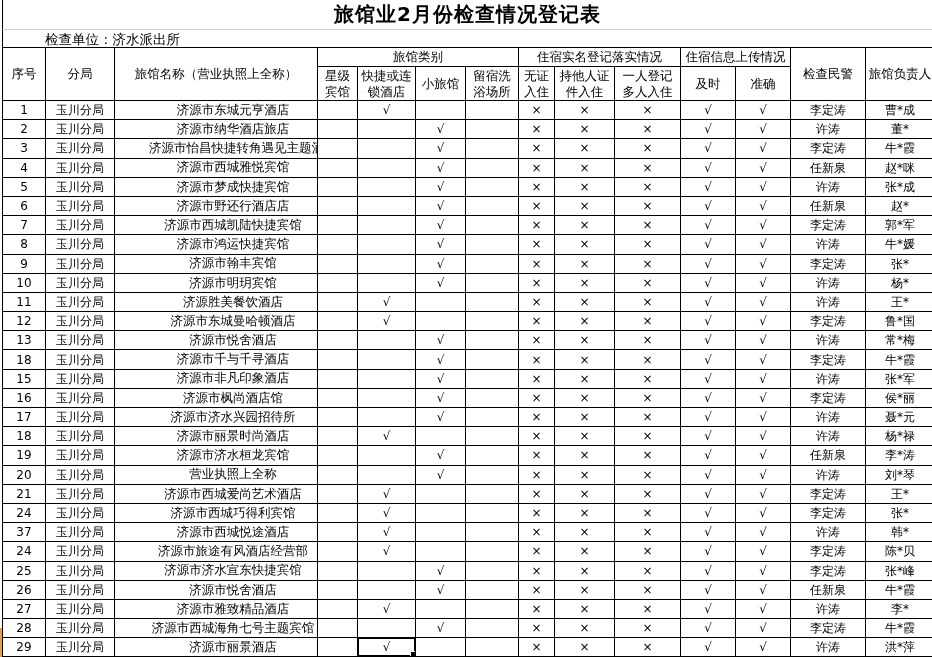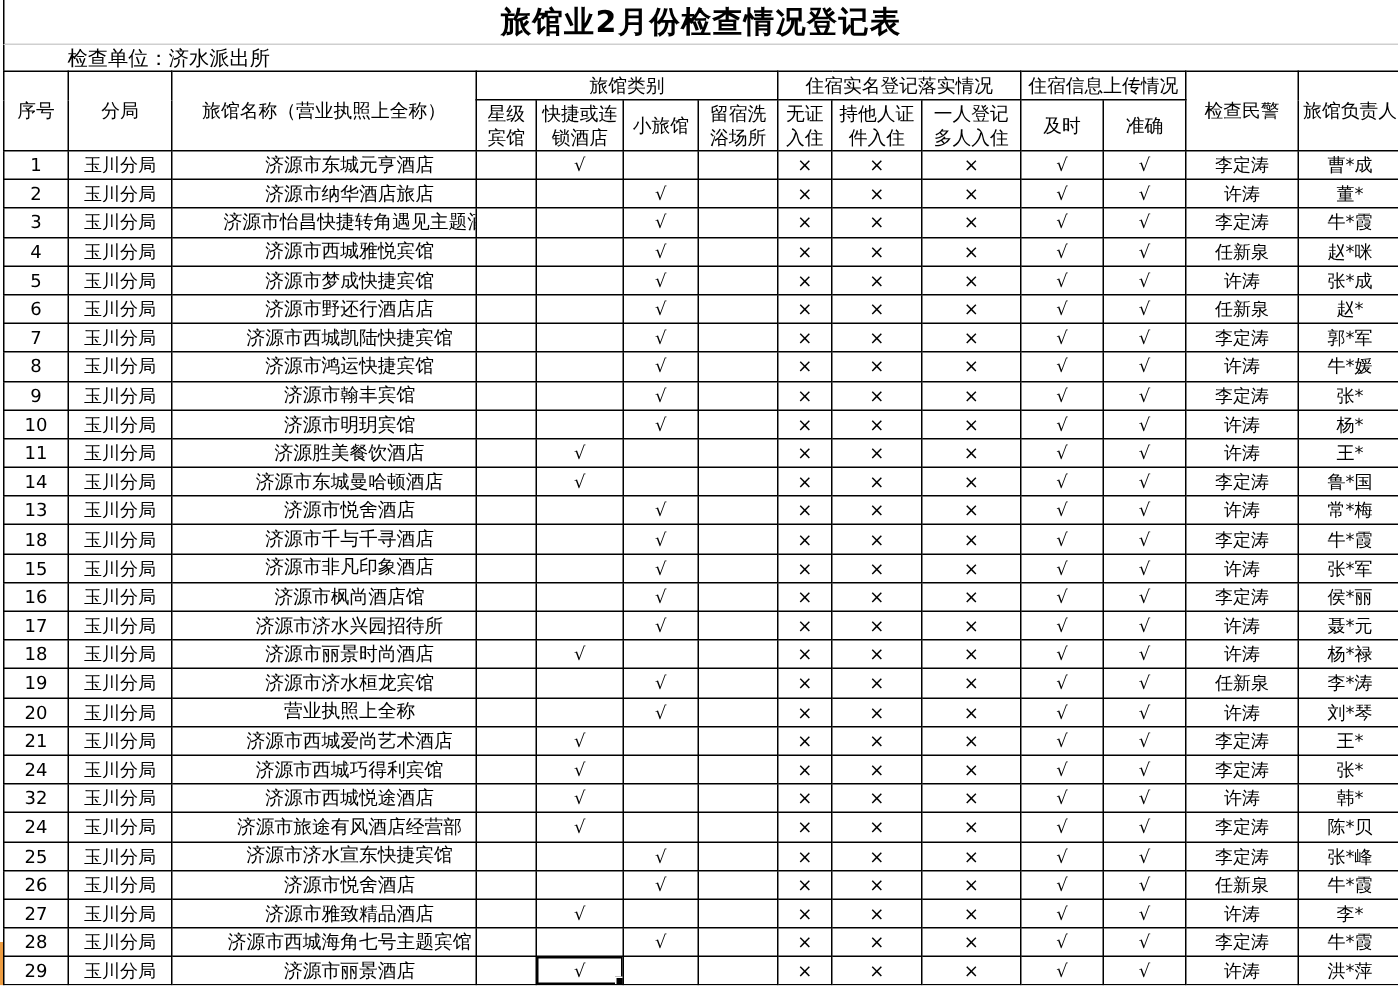--- a/index.html
+++ b/index.html
@@ -279,21 +279,21 @@
           <td class="mark cat_bath"></td>
           <td class="mark">×</td>
           <td class="mark">×</td>
           <td class="mark">×</td>
           <td class="mark">√</td>
           <td class="mark">√</td>
           <td>许涛</td>
           <td>王*</td>
         </tr>
         <tr>
-          <td>14</td>
+          <td>12</td>
           <td>玉川分局</td>
           <td class="name">济源市东城曼哈顿酒店</td>
           <td class="mark cat_star"></td>
           <td class="mark cat_chain">√</td>
           <td class="mark cat_small"></td>
           <td class="mark cat_bath"></td>
           <td class="mark">×</td>
           <td class="mark">×</td>
           <td class="mark">×</td>
           <td class="mark">√</td>
@@ -455,21 +455,21 @@
           <td class="mark cat_bath"></td>
           <td class="mark">×</td>
           <td class="mark">×</td>
           <td class="mark">×</td>
           <td class="mark">√</td>
           <td class="mark">√</td>
           <td>李定涛</td>
           <td>张*</td>
         </tr>
         <tr>
-          <td>32</td>
+          <td>37</td>
           <td>玉川分局</td>
           <td class="name">济源市西城悦途酒店</td>
           <td class="mark cat_star"></td>
           <td class="mark cat_chain">√</td>
           <td class="mark cat_small"></td>
           <td class="mark cat_bath"></td>
           <td class="mark">×</td>
           <td class="mark">×</td>
           <td class="mark">×</td>
           <td class="mark">√</td>

